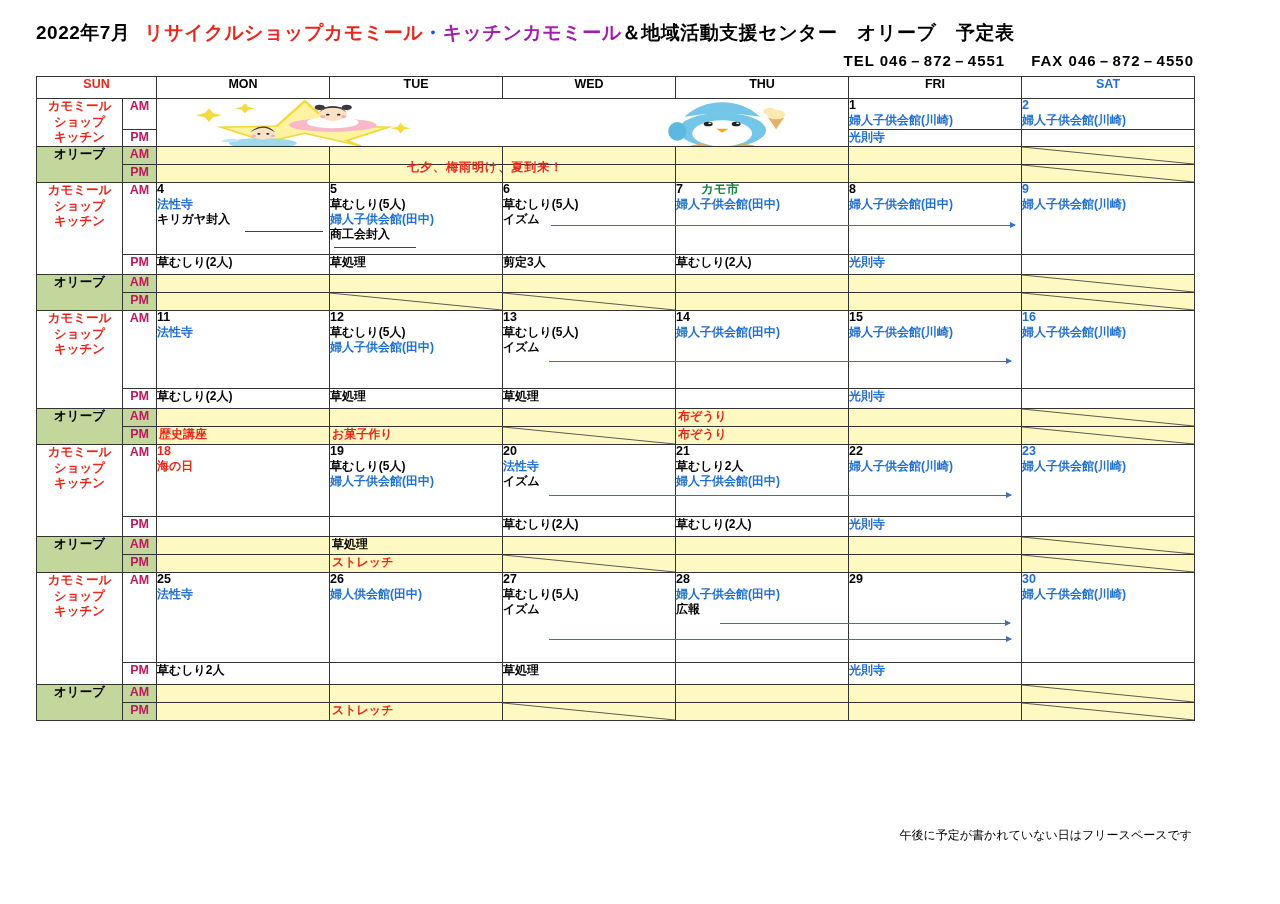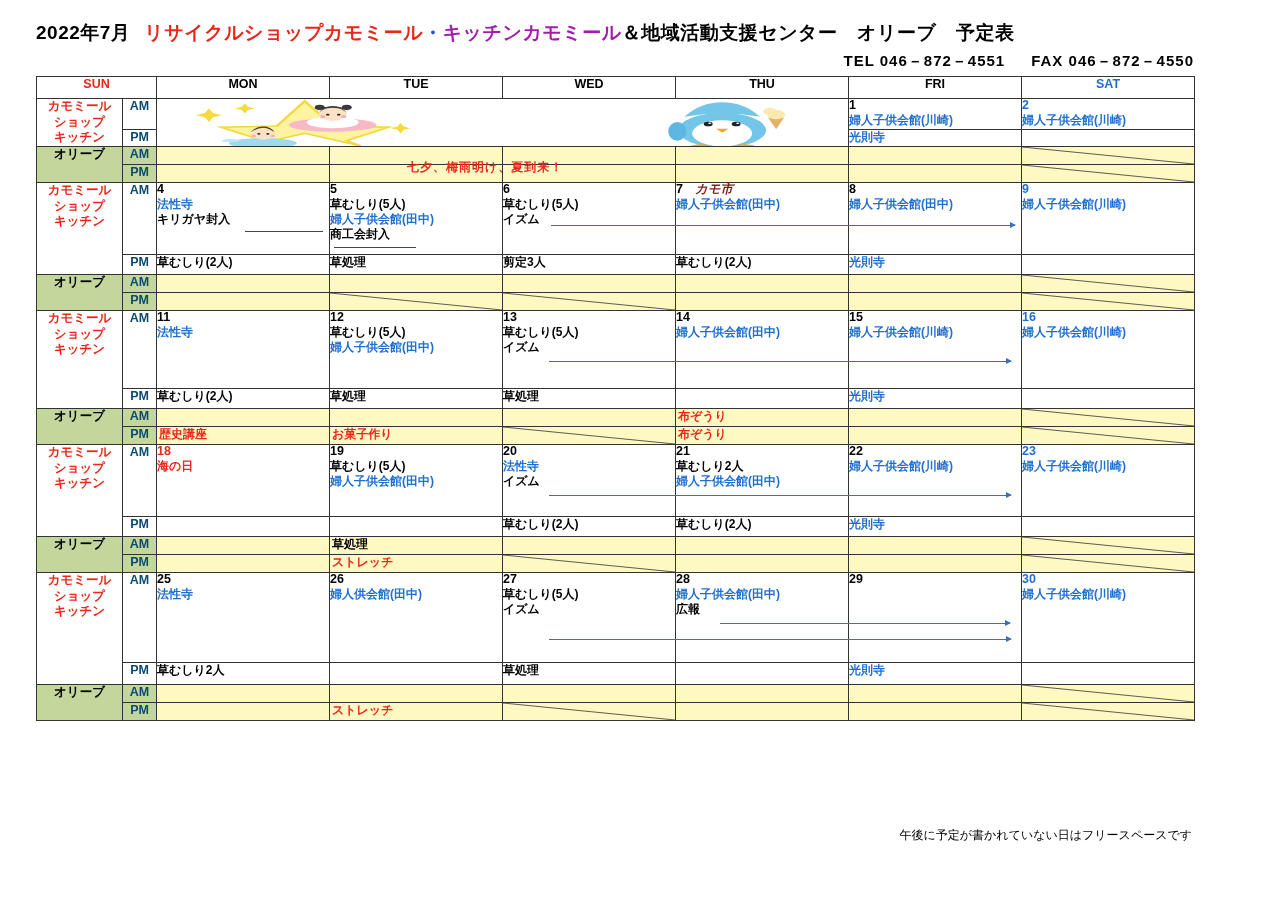--- a/index.html
+++ b/index.html
@@ -54,31 +54,31 @@
   td.lbl {
     text-align: center; vertical-align: middle;
     font-size: 11.5px; line-height: 1.25;
     padding-left: 3px;
     color: #e8271a;
     margin-top: 12px;
   }
   td.lbl.olive { color: #000; background: #c3d69b; }
   td.ap {
     text-align: center; vertical-align: middle;
-    font-size: 11.5px; color: #0c4a6e;
+    font-size: 11.5px; color: #be185d;
   }
   td.ap.olive { background: #c3d69b; }
   td.olivecell { background: #fef9c3; }
 
   td.daycell { position: relative; padding: 2px 3px 2px 4px; }
   .dnum { font-size: 12.5px; font-weight: bold; line-height: 1.1; }
   .dnum.sat { color: #1f6fd0; }
   .dnum.blk { color: #000; }
   .dnum.red { color: #e8271a; }
-  .dnum .ev { margin-left: 12px; color: #7f1d1d; font-style: italic; }
+  .dnum .ev { margin-left: 18px; color: #15803d; }
   .ent { font-size: 12px; font-weight: bold; line-height: 1.25; white-space: nowrap; }
   .ent.blue { color: #1f6fd0; }
   .ent.blk  { color: #000; }
   .ent.red  { color: #e8271a; }
 
   
   .diag { position: relative; }
   .diag svg { position: absolute; left: 0; top: 0; width: 100%; height: 100%; display: block; }
 
   

